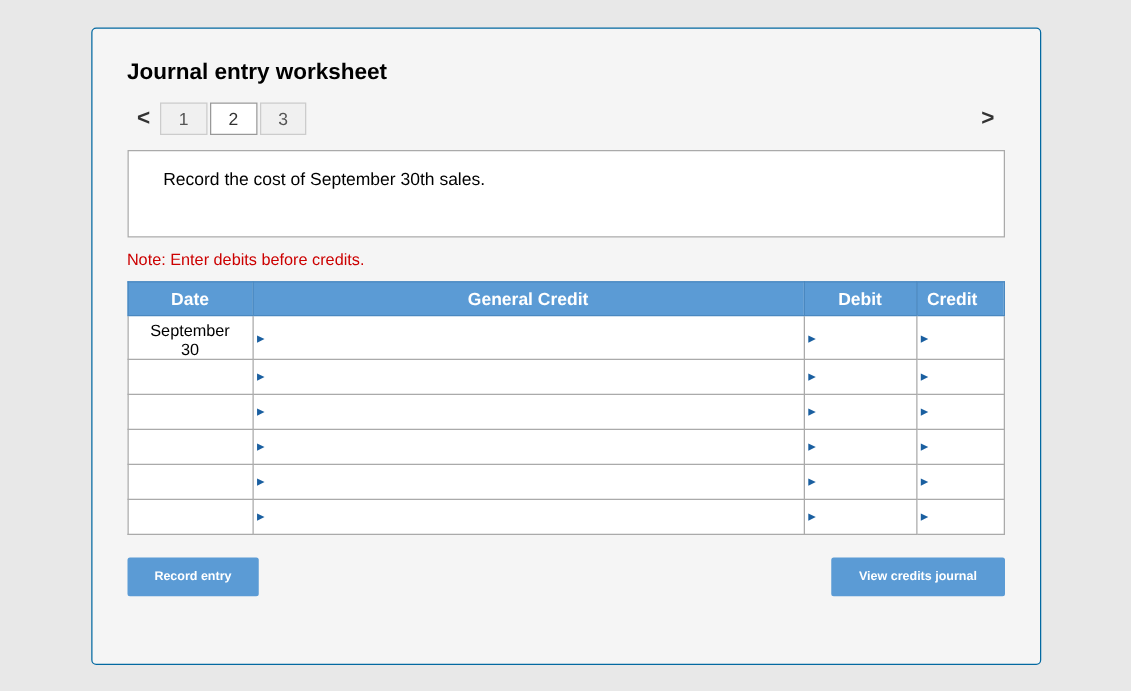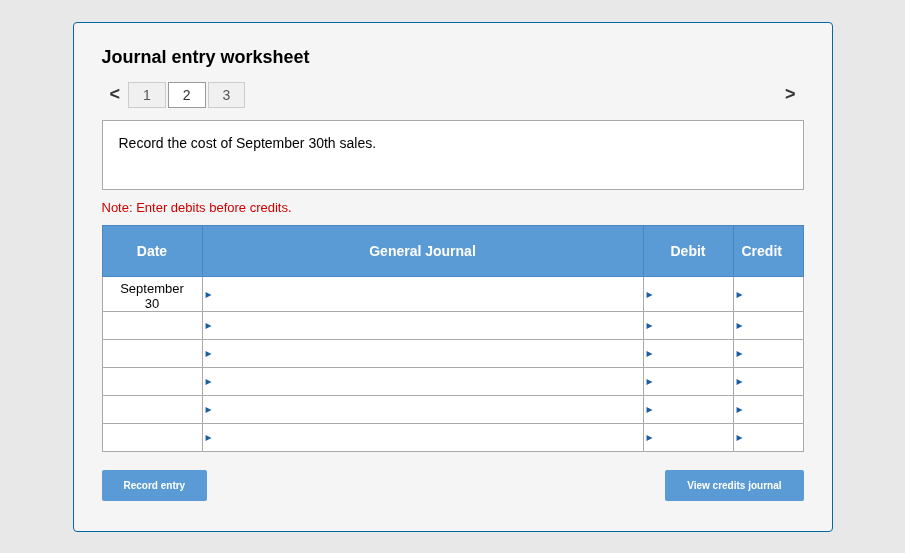--- a/index.html
+++ b/index.html
@@ -58,41 +58,41 @@
       position: relative;
       z-index: 2;
     }
     .tab:not(.active) {
       background: #f0f0f0;
       color: #555;
     }
     .instruction-box {
       border: 1px solid #aaa;
       background: #fff;
-      padding: 14px 16px;
+      padding: 14px 28px;
       margin-bottom: 10px;
       min-height: 70px;
       font-size: 14px;
       color: #000;
     }
     .note {
       color: #cc0000;
       font-size: 13px;
       margin-bottom: 10px;
     }
     .journal-table {
       width: 100%;
       border-collapse: collapse;
       margin-bottom: 18px;
     }
     .journal-table thead tr th {
       background: #5b9bd5;
       color: #fff;
       font-weight: bold;
-      padding: 17px 8px;
+      padding: 5px 8px;
       border: 1px solid #4a88c0;
       text-align: center;
       font-size: 14px;
     }
     .journal-table thead tr th.date-col {
       width: 100px;
       text-align: center;
     }
     .journal-table thead tr th.journal-col {
       text-align: center;
@@ -182,21 +182,21 @@
   <div class="instruction-box">
     <span>Record the cost of September 30th sales.</span>
   </div>
 
   <div class="note">Note: Enter debits before credits.</div>
 
   <table class="journal-table">
     <thead>
       <tr>
         <th class="date-col">Date</th>
-        <th class="journal-col">General Journal</th>
+        <th class="journal-col">General Credit</th>
         <th class="debit-col">Debit</th>
         <th class="credit-col">Credit</th>
       </tr>
     </thead>
     <tbody id="table-body">
     <tr>
           <td class="date-cell">September<br>30</td>
           <td>
             <div class="cell-with-arrow">
               <span class="cell-arrow">▸</span>

